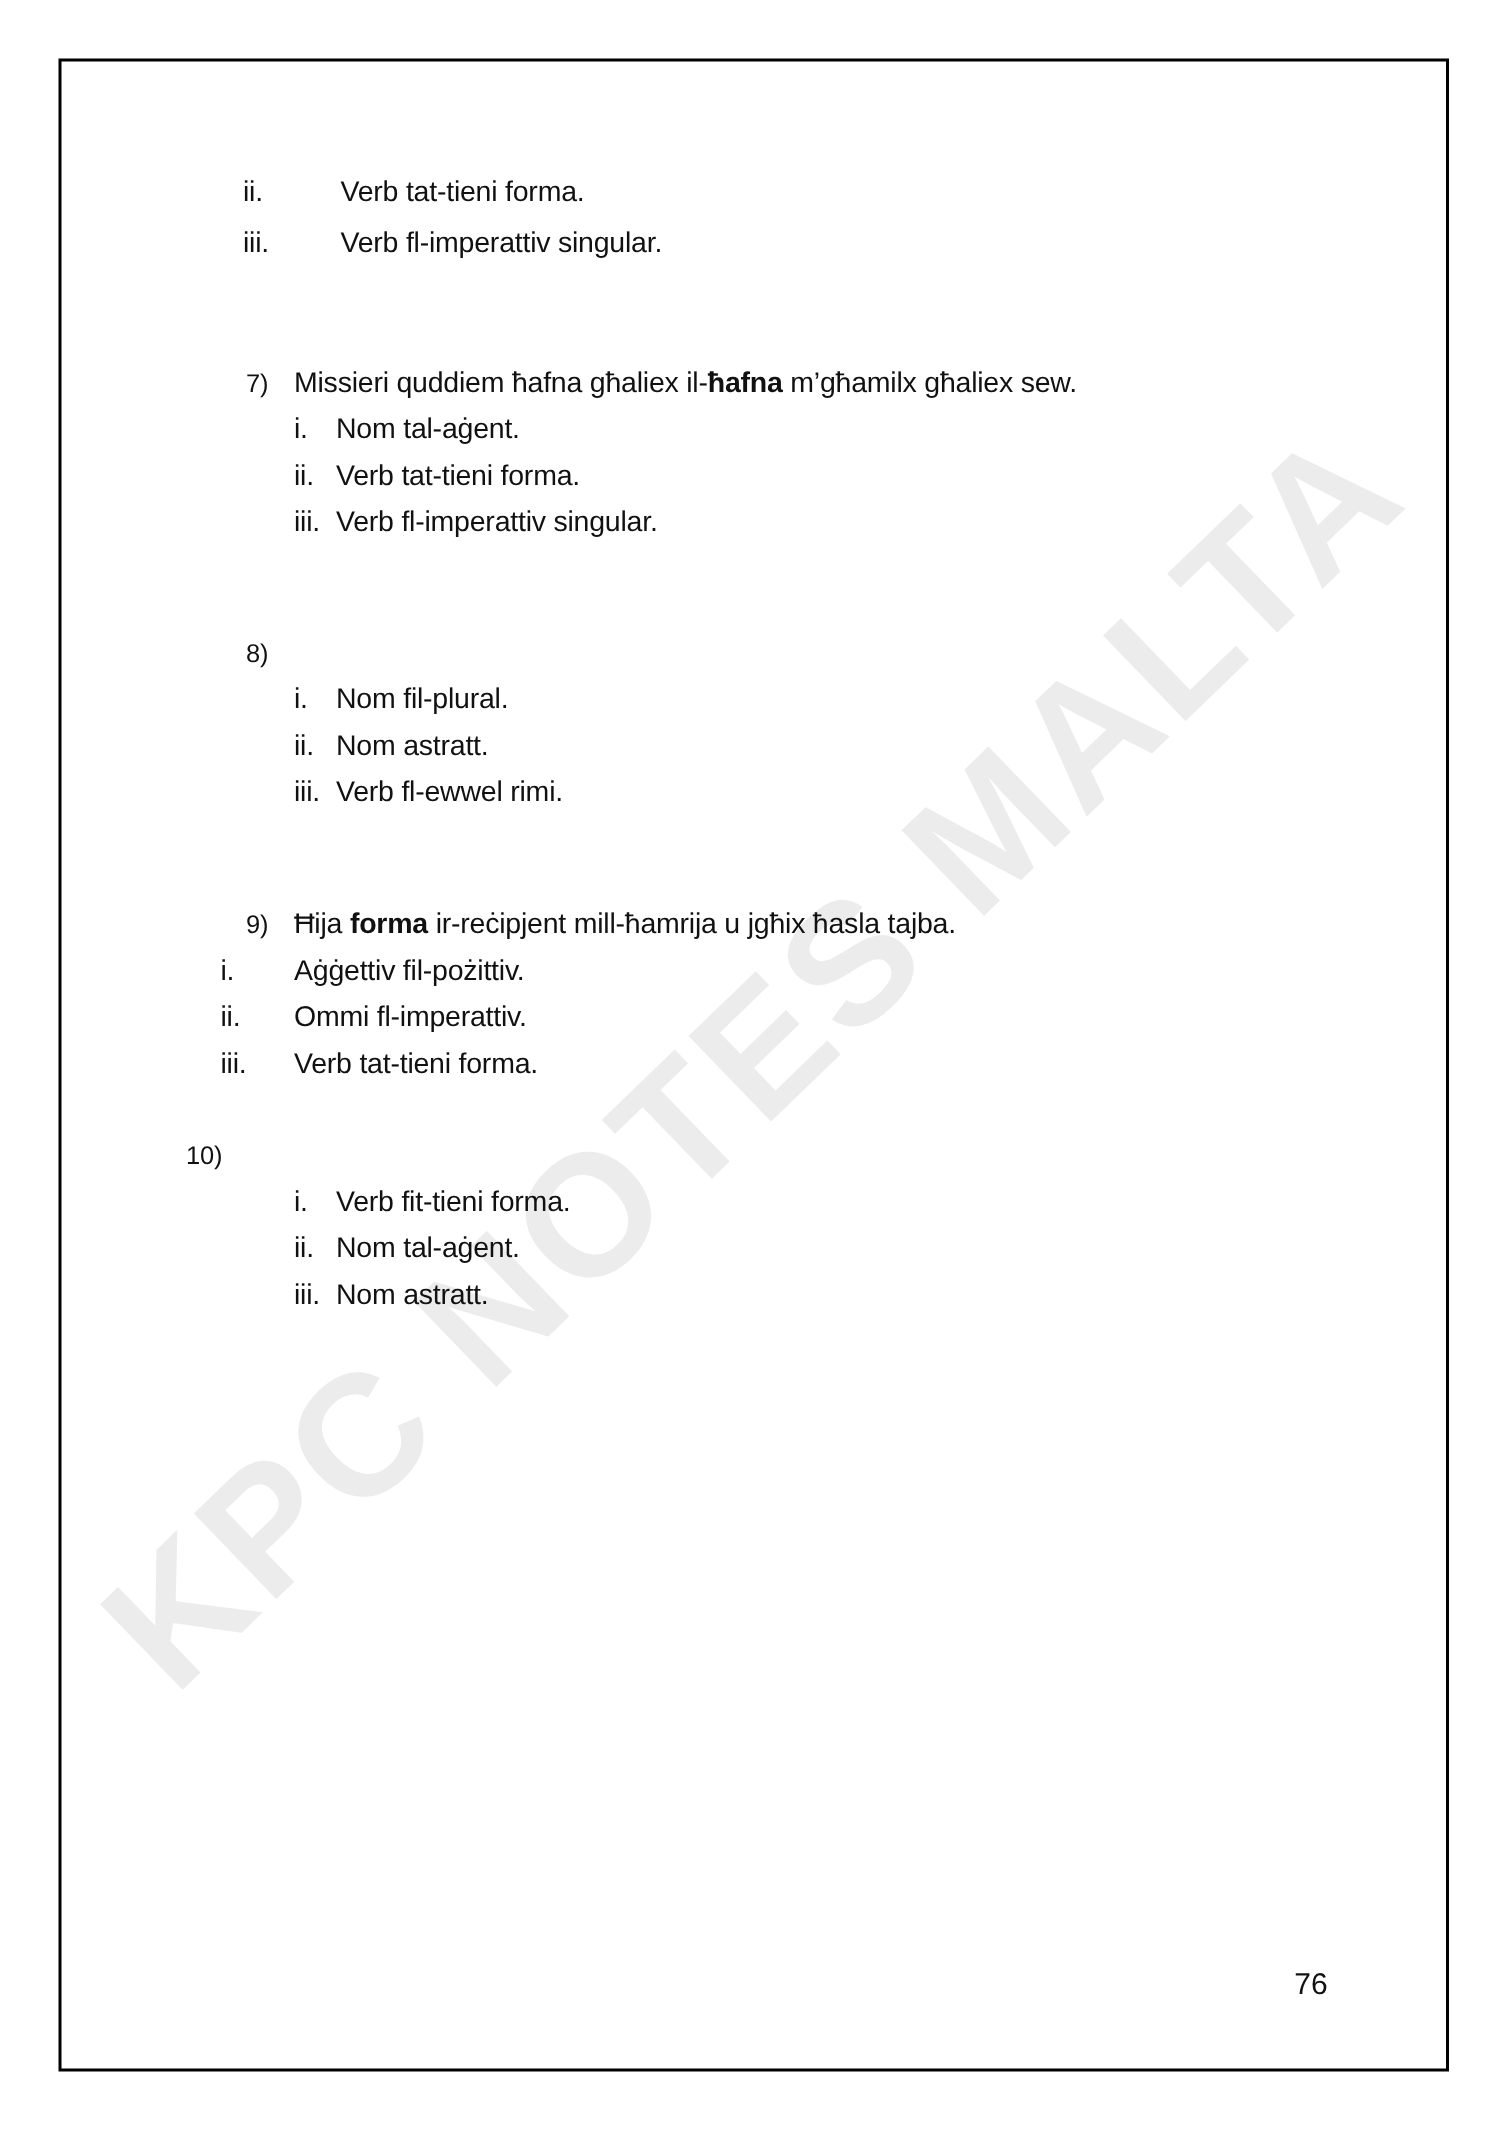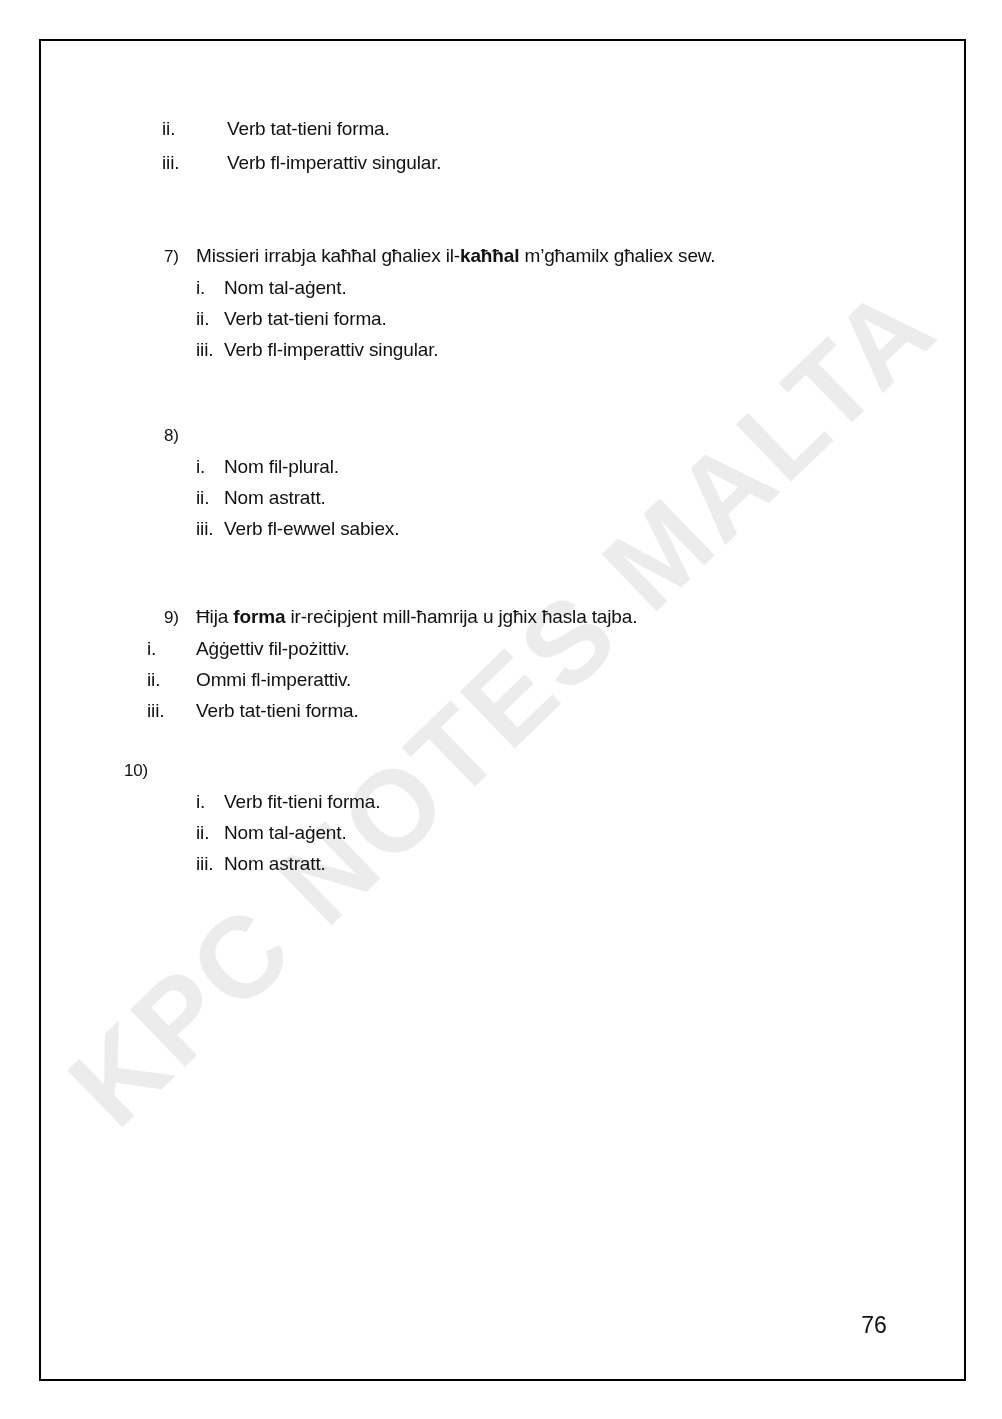--- a/index.html
+++ b/index.html
@@ -48,21 +48,21 @@
   .q-sub { margin-left: 182px; }
   .q-sub .rnum { display: inline-block; width: 28px; }
   .q-sub.outdent { margin-left: 133px; }
   .q-sub.outdent .rnum { width: 49px; }
   .bold-term { font-weight: bold; }
   .page-number {
     position: absolute;
     left: 858px; top: 1312px;
     width: 32px;
     text-align: center;
-    font-size: 23px;
+    font-size: 20px;
     z-index: 3;
   }
   
   #cont-group { top: 112px; }
   #q7 { top: 240px; }
   #q8 { top: 420px; }
   #q9 { top: 601px; }
   #q10 { top: 755px; }
 </style>
 </head>
@@ -78,21 +78,21 @@
     <div class="line">
       <span class="rnum">ii.</span><span>Verb tat-tieni forma.</span>
     </div>
     <div class="line">
       <span class="rnum">iii.</span><span>Verb fl-imperattiv singular.</span>
     </div>
   </div>
 
   <div class="group" id="q7">
     <div class="line q-main">
-      <span class="qnum">7)</span><span><span>Missieri irrabja kaħħal għaliex il-</span><span class="bold-term">kaħħal</span><span> m’għamilx għaliex sew.</span></span>
+      <span class="qnum">7)</span><span><span>Missieri quddiem ħafna għaliex il-</span><span class="bold-term">ħafna</span><span> m’għamilx għaliex sew.</span></span>
     </div>
     <div class="line q-sub">
       <span class="rnum">i.</span><span>Nom tal-aġent.</span>
     </div>
     <div class="line q-sub">
       <span class="rnum">ii.</span><span>Verb tat-tieni forma.</span>
     </div>
     <div class="line q-sub">
       <span class="rnum">iii.</span><span>Verb fl-imperattiv singular.</span>
     </div>
@@ -102,21 +102,21 @@
     <div class="line q-main">
       <span class="qnum">8)</span>
     </div>
     <div class="line q-sub">
       <span class="rnum">i.</span><span>Nom fil-plural.</span>
     </div>
     <div class="line q-sub">
       <span class="rnum">ii.</span><span>Nom astratt.</span>
     </div>
     <div class="line q-sub">
-      <span class="rnum">iii.</span><span>Verb fl-ewwel sabiex.</span>
+      <span class="rnum">iii.</span><span>Verb fl-ewwel rimi.</span>
     </div>
   </div>
 
   <div class="group" id="q9">
     <div class="line q-main">
       <span class="qnum">9)</span><span><span>Ħija </span><span class="bold-term">forma</span><span> ir-reċipjent mill-ħamrija u jgħix ħasla tajba.</span></span>
     </div>
     <div class="line q-sub outdent">
       <span class="rnum">i.</span><span>Aġġettiv fil-pożittiv.</span>
     </div>

